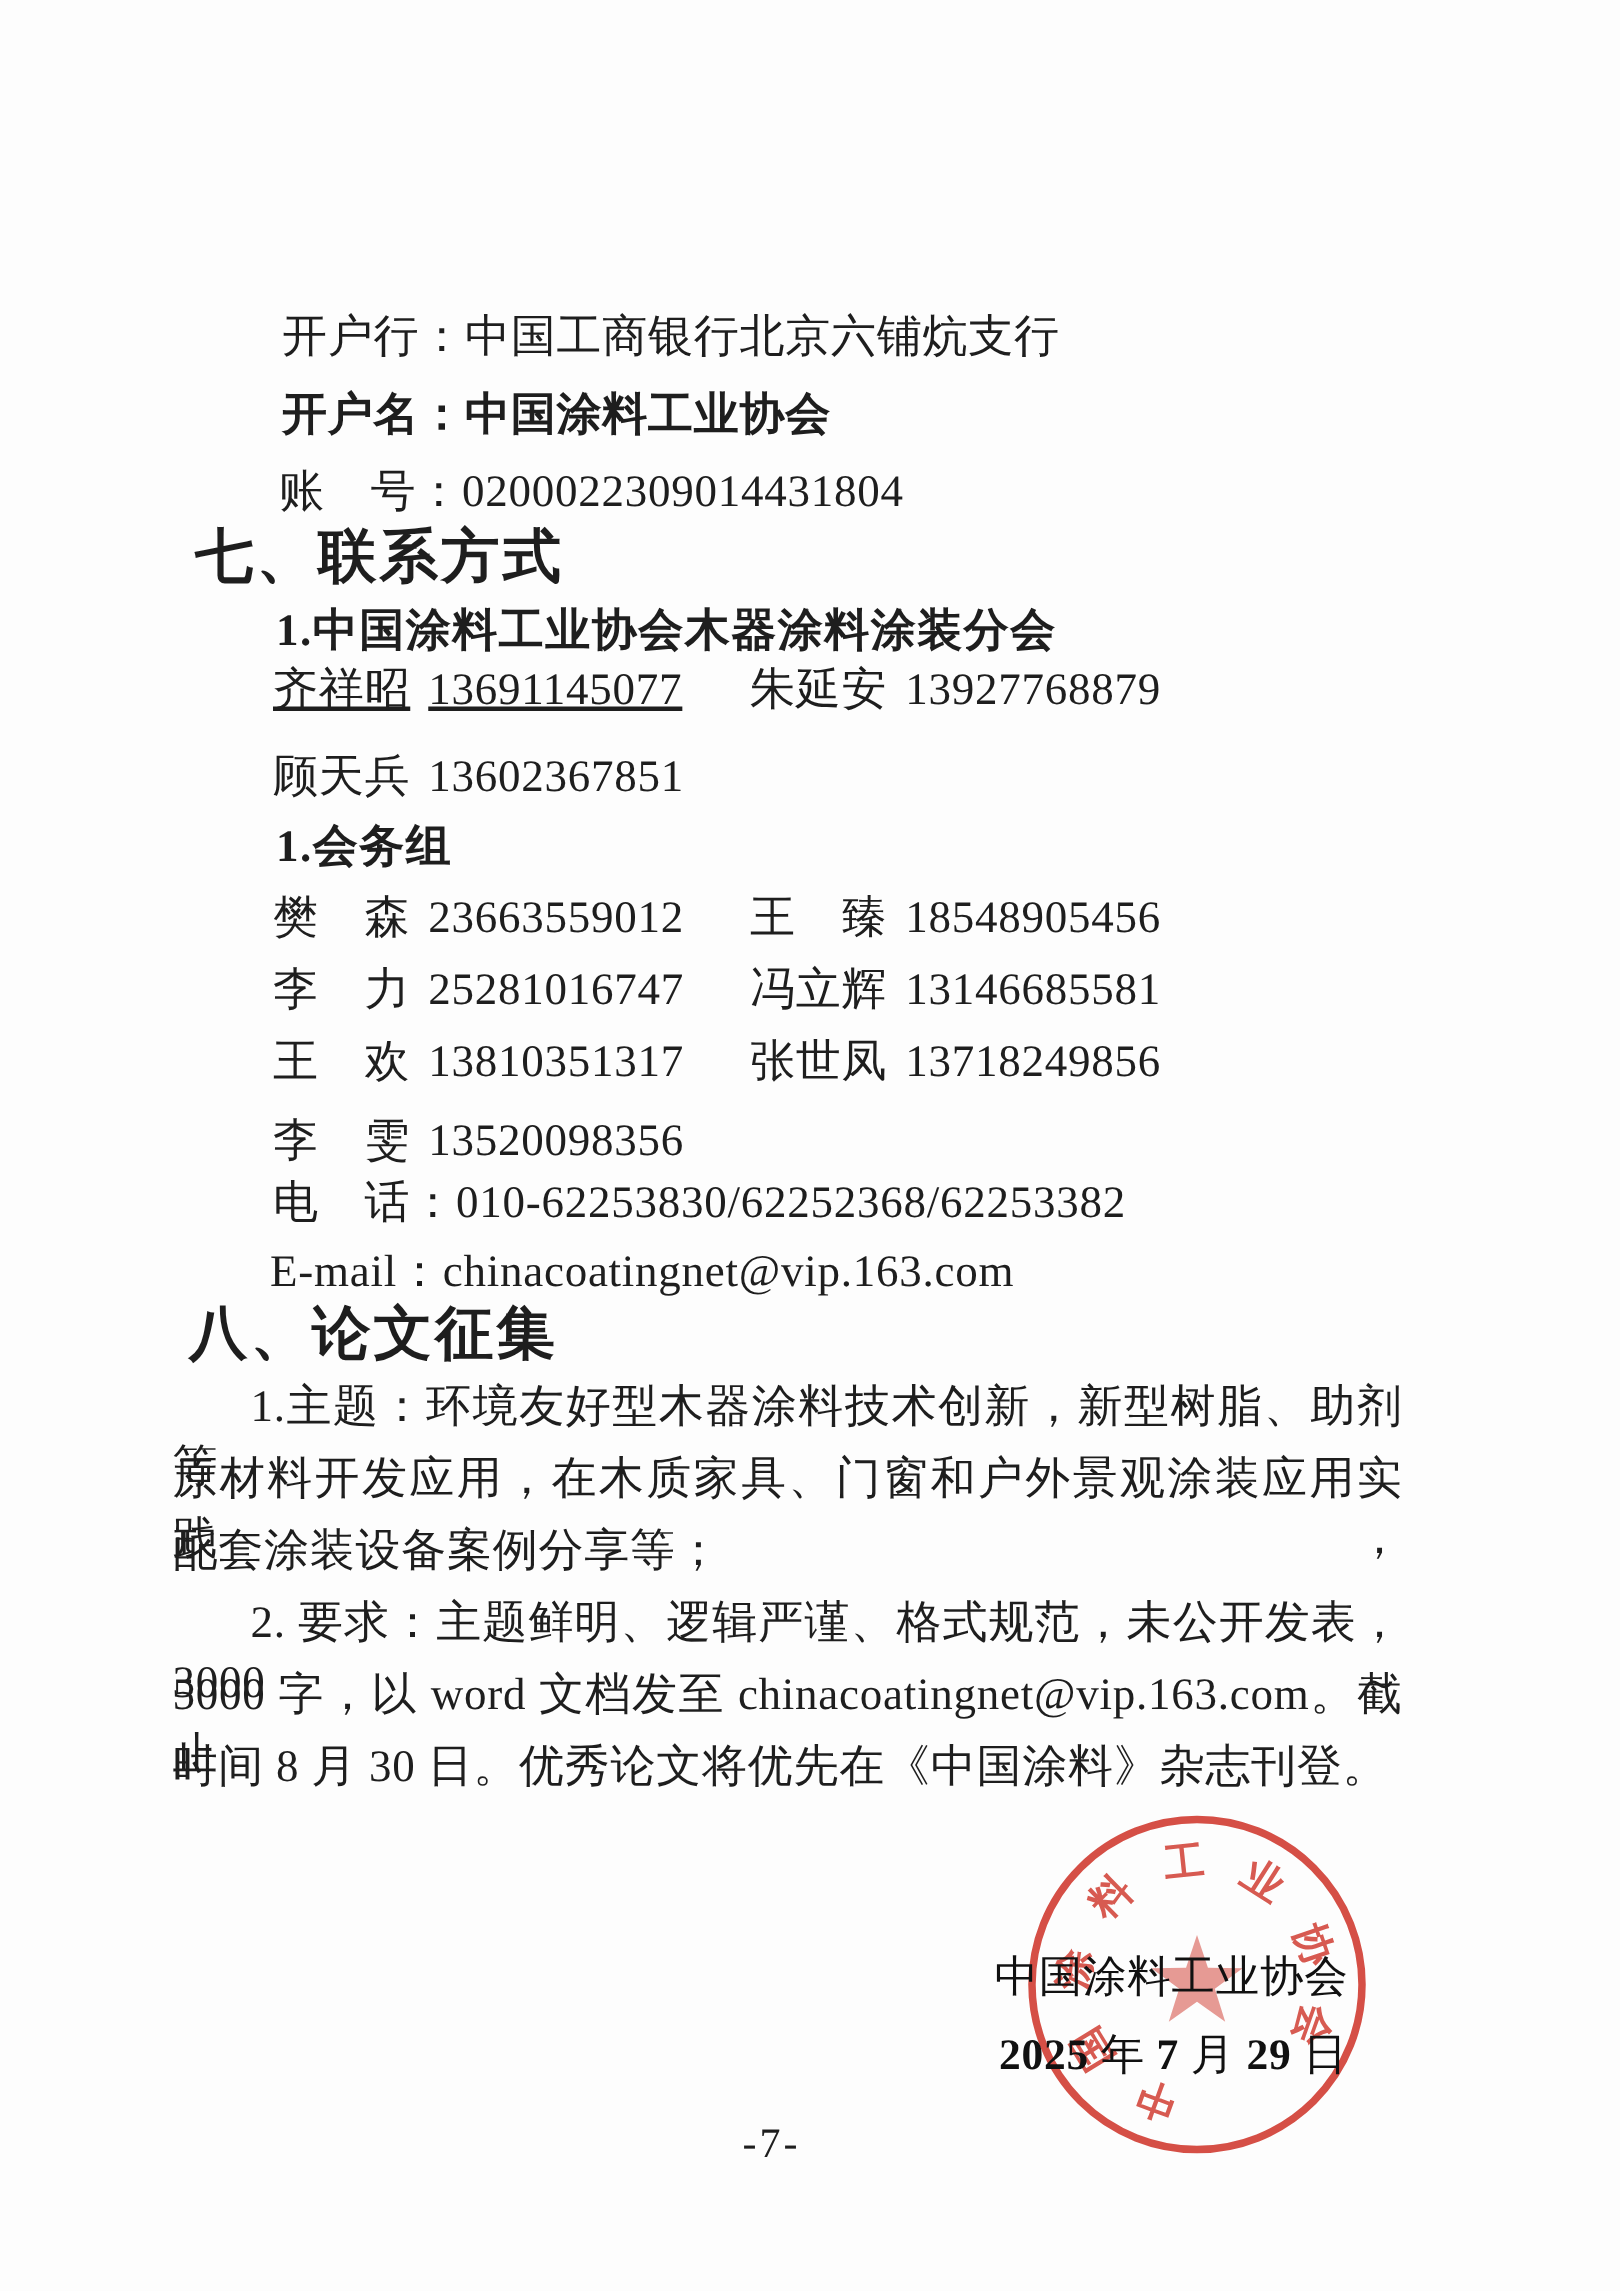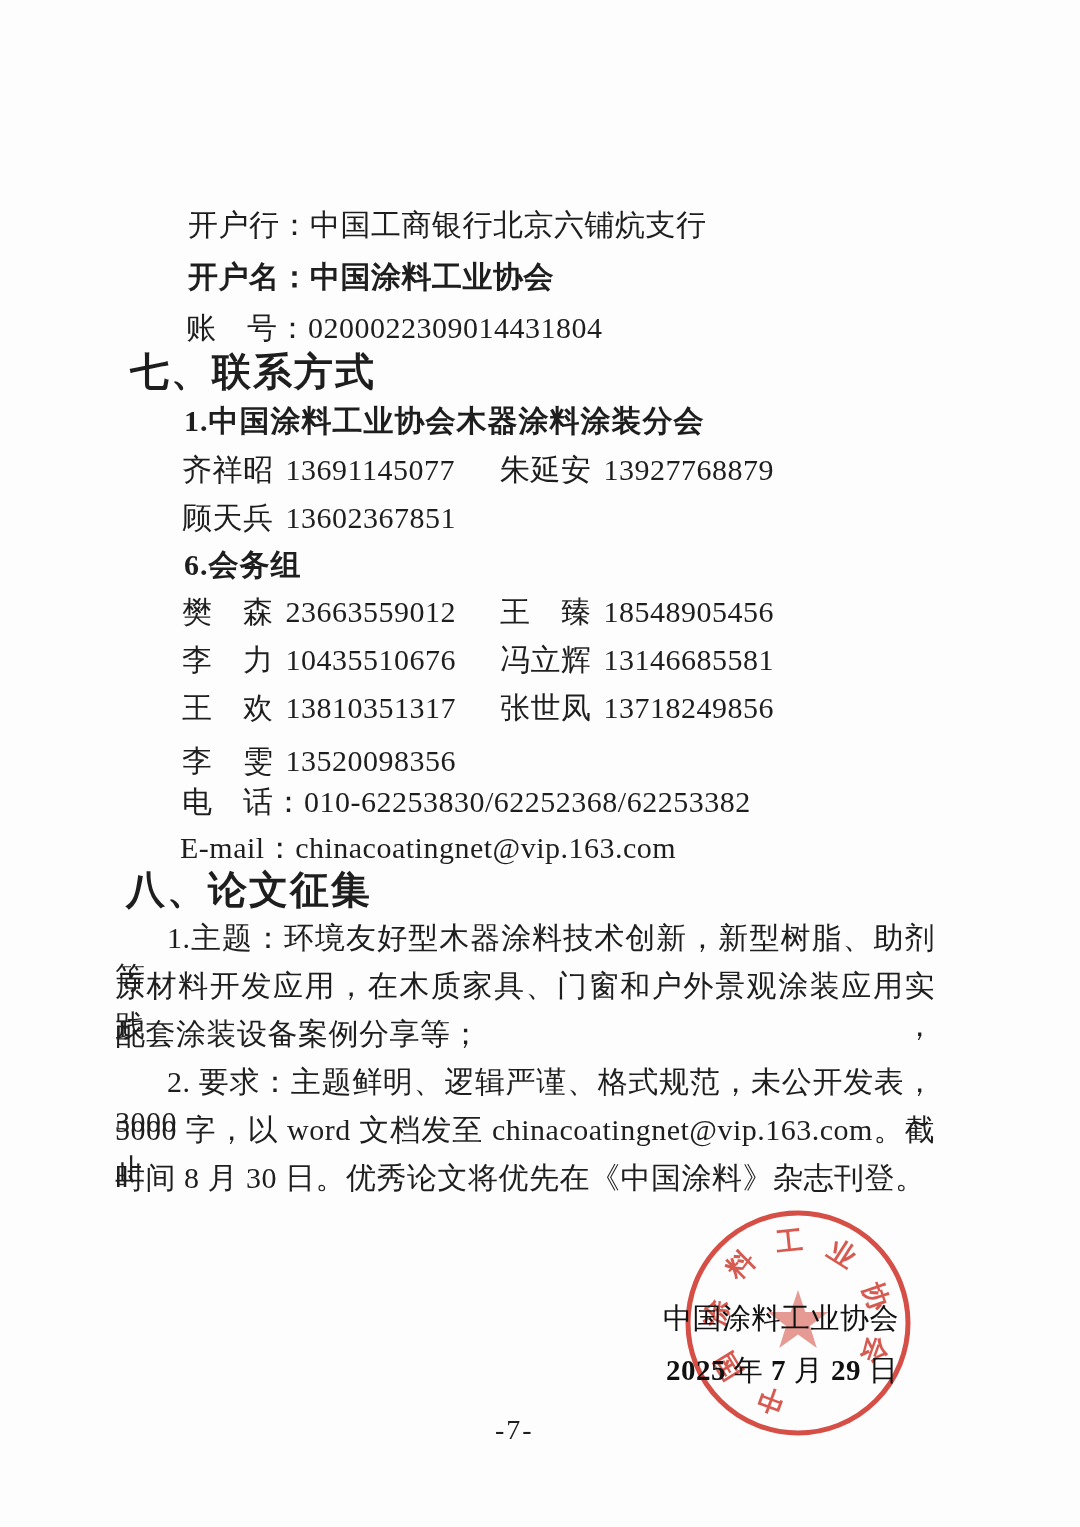--- a/index.html
+++ b/index.html
@@ -97,36 +97,36 @@
     <span>开户名：</span><span>中国涂料工业协会</span>
   </div>
   <div class="line" style="top:308px;left:186px;">
     <span>账　号：</span><span>0200022309014431804</span>
   </div>
 
   <div class="line h-sec" style="top:352px;left:130px;">七、联系方式</div>
 
   <div class="line h-grp" style="top:401px;left:184px;">1.中国涂料工业协会木器涂料涂装分会</div>
 
-  <div class="line crow" style="top:450px;left:182px;">
+  <div class="line crow" style="top:440px;left:182px;text-decoration:underline;">
     <span class="c1"><span>齐祥昭</span><span class="ph">13691145077</span></span>
     <span class="c2"><span>朱延安</span><span class="ph">13927768879</span></span>
   </div>
   <div class="line crow" style="top:498px;left:182px;">
     <span class="c1"><span>顾天兵</span><span class="ph">13602367851</span></span>
   </div>
 
-  <div class="line h-grp" style="top:545px;left:184px;">6.会务组</div>
+  <div class="line h-grp" style="top:545px;left:184px;">1.会务组</div>
 
   <div class="line crow" style="top:592px;left:182px;">
     <span class="c1"><span>樊　森</span><span class="ph">23663559012</span></span>
     <span class="c2"><span>王　臻</span><span class="ph">18548905456</span></span>
   </div>
   <div class="line crow" style="top:640px;left:182px;">
-    <span class="c1"><span>李　力</span><span class="ph">10435510676</span></span>
+    <span class="c1"><span>李　力</span><span class="ph">25281016747</span></span>
     <span class="c2"><span>冯立辉</span><span class="ph">13146685581</span></span>
   </div>
   <div class="line crow" style="top:688px;left:182px;">
     <span class="c1"><span>王　欢</span><span class="ph">13810351317</span></span>
     <span class="c2"><span>张世凤</span><span class="ph">13718249856</span></span>
   </div>
   <div class="line crow" style="top:729px;left:182px;margin-top:12px;">
     <span class="c1"><span>李　雯</span><span class="ph">13520098356</span></span>
   </div>
 

